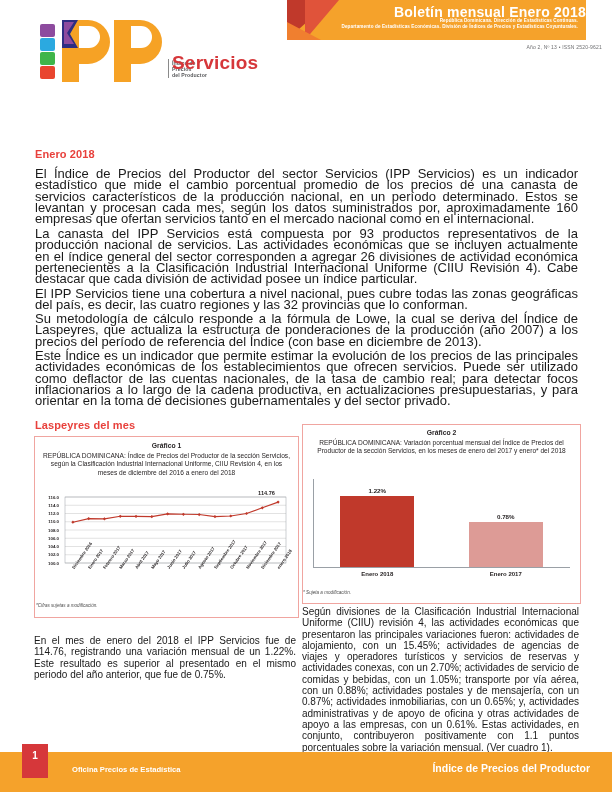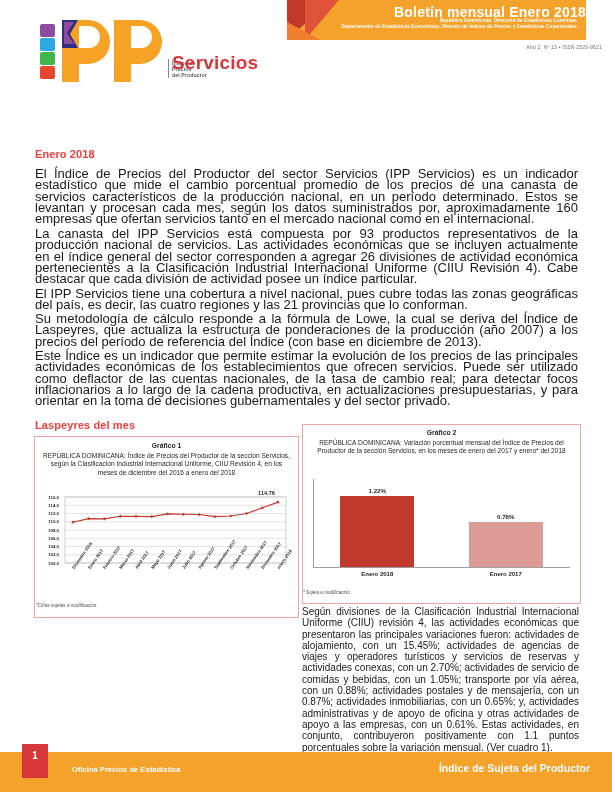--- a/index.html
+++ b/index.html
@@ -161,21 +161,21 @@
         <span>Departamento de Estadísticas Económicas. División de Índices de Precios y Estadísticas Coyunturales.</span>
       </div>
     </div>
     <div class="hdr-issn">Año 2, Nº 13 • ISSN 2520-9621</div>
   </div>
 
   <div class="section-title" style="top:148px;">Enero 2018</div>
 
   <div class="para" style="top:168px;">El Índice de Precios del Productor del sector Servicios (IPP Servicios) es un indicador estadístico que mide el cambio porcentual promedio de los precios de una canasta de servicios característicos de la producción nacional, en un período determinado. Estos se levantan y procesan cada mes, según los datos suministrados por, aproximadamente 160 empresas que ofertan servicios tanto en el mercado nacional como en el internacional.</div>
   <div class="para" style="top:228px;">La canasta del IPP Servicios está compuesta por 93 productos representativos de la producción nacional de servicios. Las actividades económicas que se incluyen actualmente en el índice general del sector corresponden a agregar 26 divisiones de actividad económica pertenecientes a la Clasificación Industrial Internacional Uniforme (CIIU Revisión 4). Cabe destacar que cada división de actividad posee un índice particular.</div>
-  <div class="para" style="top:288px;">El IPP Servicios tiene una cobertura a nivel nacional, pues cubre todas las zonas geográficas del país, es decir, las cuatro regiones y las 21 provincias que lo conforman.</div>
+  <div class="para" style="top:288px;">El IPP Servicios tiene una cobertura a nivel nacional, pues cubre todas las zonas geográficas del país, es decir, las cuatro regiones y las 32 provincias que lo conforman.</div>
   <div class="para" style="top:313px;">Su metodología de cálculo responde a la fórmula de Lowe, la cual se deriva del Índice de Laspeyres, que actualiza la estructura de ponderaciones de la producción (año 2007) a los precios del período de referencia del Índice (con base en diciembre de 2013).</div>
   <div class="para" style="top:350px;">Este Índice es un indicador que permite estimar la evolución de los precios de las principales actividades económicas de los establecimientos que ofrecen servicios. Puede ser utilizado como deflactor de las cuentas nacionales, de la tasa de cambio real; para detectar focos inflacionarios a lo largo de la cadena productiva, en actualizaciones presupuestarias, y para orientar en la toma de decisiones gubernamentales y del sector privado.</div>
 
   <div class="section-title" style="top:419px;">Laspeyres del mes</div>
 
   <div class="panel" style="left:34px;top:436px;width:263px;height:180px;">
     <div class="chart-caption" style="margin-top:5px;">
       <b>Gráfico 1</b>
     </div>
     <div class="chart-caption" style="padding:1px 6px 0 6px;">REPÚBLICA DOMINICANA: Índice de Precios del Productor de la sección Servicios, según la Clasificación Industrial Internacional Uniforme, CIIU Revisión 4, en los meses de diciembre del 2016 a enero del 2018</div>
@@ -222,22 +222,23 @@
         <div style="position: absolute; left: 27.25px; top: 17.3241px; width: 74px; height: 70.6759px; background: rgb(192, 57, 43);"></div>
         <div class="bar-val" style="left: 27.25px; width: 74px; top: 8.32414px;">1.22%</div>
         <div class="bar-cat" style="left: 27.25px; width: 74px; top: 92px;">Enero 2018</div>
         <div style="position: absolute; left: 155.75px; top: 42.8138px; width: 74px; height: 45.1862px; background: rgb(221, 155, 150);"></div>
         <div class="bar-val" style="left: 155.75px; width: 74px; top: 33.8138px;">0.78%</div>
         <div class="bar-cat" style="left: 155.75px; width: 74px; top: 92px;">Enero 2017</div>
       </div>
   </div>
   <div class="footnote" style="left:303px;top:590px;">* Sujeta a modificación.</div>
 
+  <div class="col-text" style="left:34px;top:635px;width:262px;">En el mes de enero del 2018 el IPP Servicios fue de 114.76, registrando una variación mensual  de un 1.22%. Este resultado es superior al presentado en el mismo periodo del año anterior, que fue de 0.75%.</div>
   <div class="col-text" style="left:302px;top:606px;width:277px;">Según divisiones de la Clasificación Industrial Internacional Uniforme (CIIU) revisión 4, las actividades económicas que presentaron las principales variaciones fueron: actividades de alojamiento, con un 15.45%; actividades de agencias de viajes y operadores turísticos y servicios de reservas y actividades conexas, con un 2.70%; actividades de servicio de comidas y bebidas, con un 1.05%; transporte por vía aérea, con un 0.88%; actividades postales y de mensajería, con un 0.87%; actividades inmobiliarias, con un 0.65%; y, actividades administrativas y de apoyo de oficina y otras actividades de apoyo a las empresas, con un 0.61%.  Estas actividades, en conjunto, contribuyeron positivamente con 1.1 puntos porcentuales sobre la variación mensual. (Ver cuadro 1).</div>
 
   <div class="footer">
     <div class="footer-red"></div>
     <div class="footer-pagenum">1</div>
     <div class="footer-left">Oficina Precios de Estadística</div>
-    <div class="footer-right">Índice de Sujeta del Productor</div>
+    <div class="footer-right">Índice de Precios del Productor</div>
   </div>
 
 </div>
 
 </body></html>

